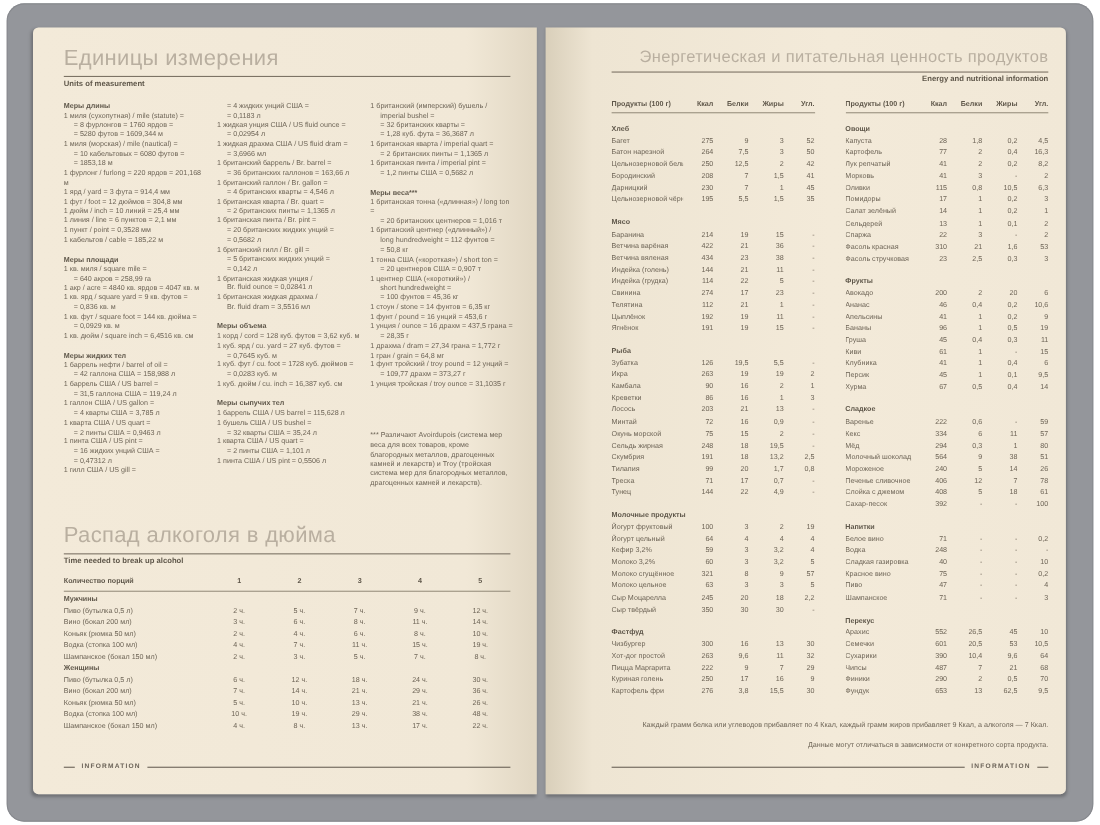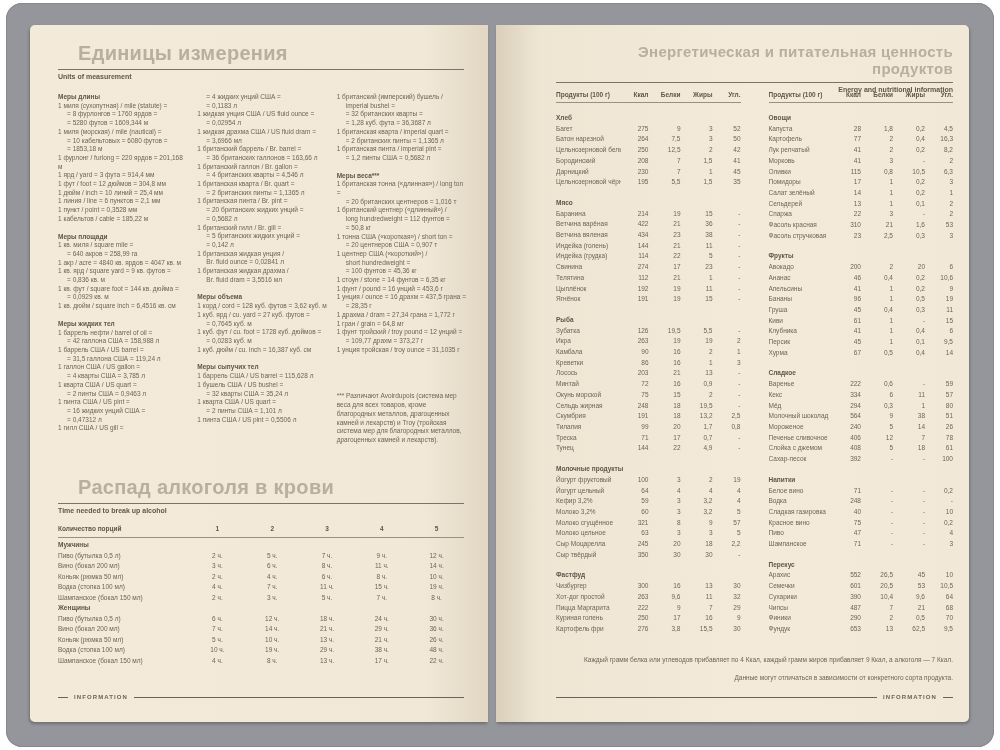--- a/index.html
+++ b/index.html
@@ -12,21 +12,21 @@
   .page{position:absolute;top:25px;height:697px;}
   .page-left{left:30px;width:458px;border-radius:5px 0 0 5px;
     background:linear-gradient(to right,#f3ead9 0%,#f1e8d7 86%,#e2d8c4 99%);
     box-shadow:-1px 2px 3px rgba(0,0,0,.25);}
   .page-right{left:496px;width:473px;border-radius:0 5px 5px 0;
     background:linear-gradient(to right,#d9cfba 0%,#eee5d3 9%,#f3ead9 55%,#f1e8d7 100%);
     box-shadow:1px 2px 3px rgba(0,0,0,.25);}
 
   .pheader{position:absolute;top:18px;left:28px;right:24px;}
   .page-right .pheader{left:60px;right:16px;}
-  .title{color:#b9afa0;font-weight:700;font-size:20px;line-height:21px;letter-spacing:.3px;margin-left:20px;}
+  .title{color:#b9afa0;font-weight:400;font-size:20px;line-height:21px;letter-spacing:.3px;}
   .title-right{font-size:15px;line-height:17px;text-align:right;}
   .hrule{border-bottom:1px solid #7c7365;margin-top:5px;}
   .subtitle{margin-top:3px;font-size:7px;font-weight:700;color:#5f574a;}
   .subtitle-right{text-align:right;}
 
   
   .units{position:absolute;top:68px;left:28px;right:22px;display:flex;gap:10px;}
   .ucol{flex:1;min-width:0;font-size:6.5px;line-height:8.7px;}
   .ugroup{margin-bottom:9px;}
   .ugroup-footnote{margin-top:38px;}
@@ -198,21 +198,21 @@
      = 109,77 драхм = 373,27 г</div>
           <div class="uentry">1 унция тройская / troy ounce = 31,1035 г</div>
         </div>
         <div class="ugroup ugroup-footnote">
           <div class="uentry">*** Различают Avoirdupois (система мер веса для всех товаров, кроме благородных металлов, драгоценных камней и лекарств) и Troy (тройская система мер для благородных металлов, драгоценных камней и лекарств).</div>
         </div>
       </div>
     </div>
 
   <div class="alcohol">
-    <div class="title">Распад алкоголя в крови</div>
+    <div class="title">Распад алкоголя в дюйма</div>
     <div class="hrule"></div>
     <div class="subtitle">Time needed to break up alcohol</div>
     <div class="atable">
       <div class="arow ahdr" id="alcohol-header">
           <div class="alabel">Количество порций</div>
           <div class="acell">1</div>
           <div class="acell">2</div>
           <div class="acell">3</div>
           <div class="acell">4</div>
           <div class="acell">5</div>

